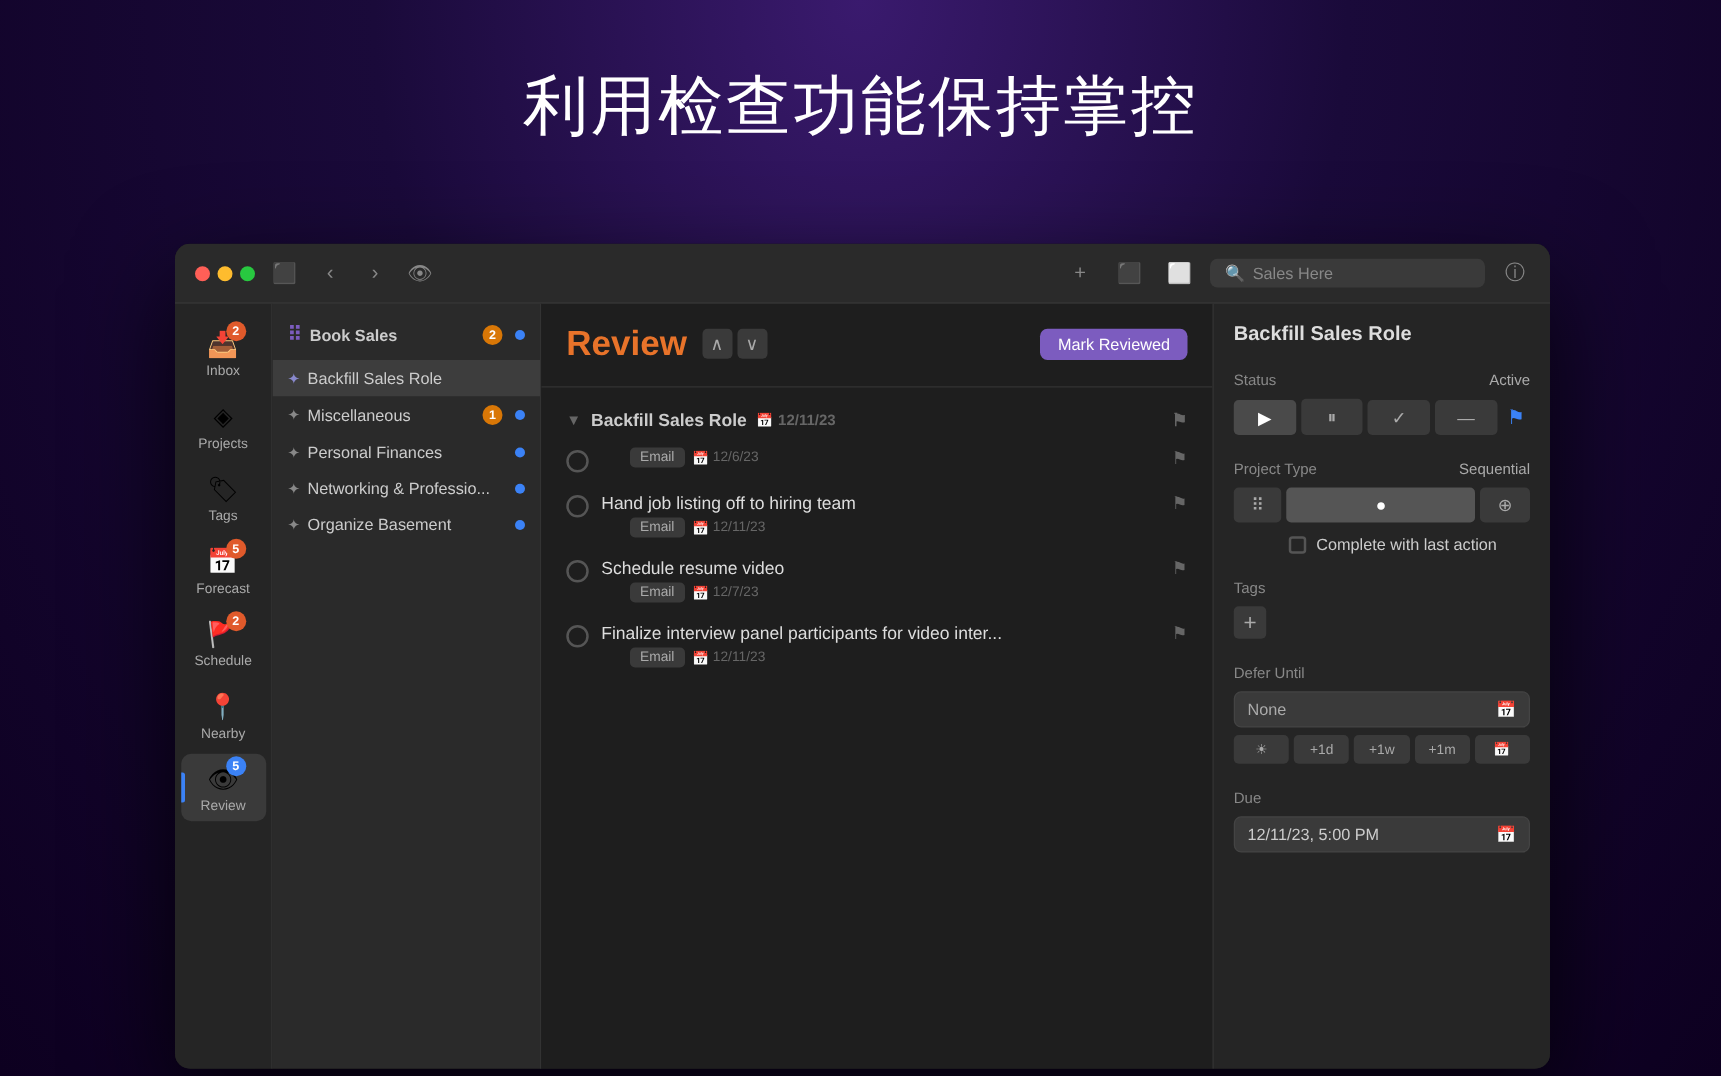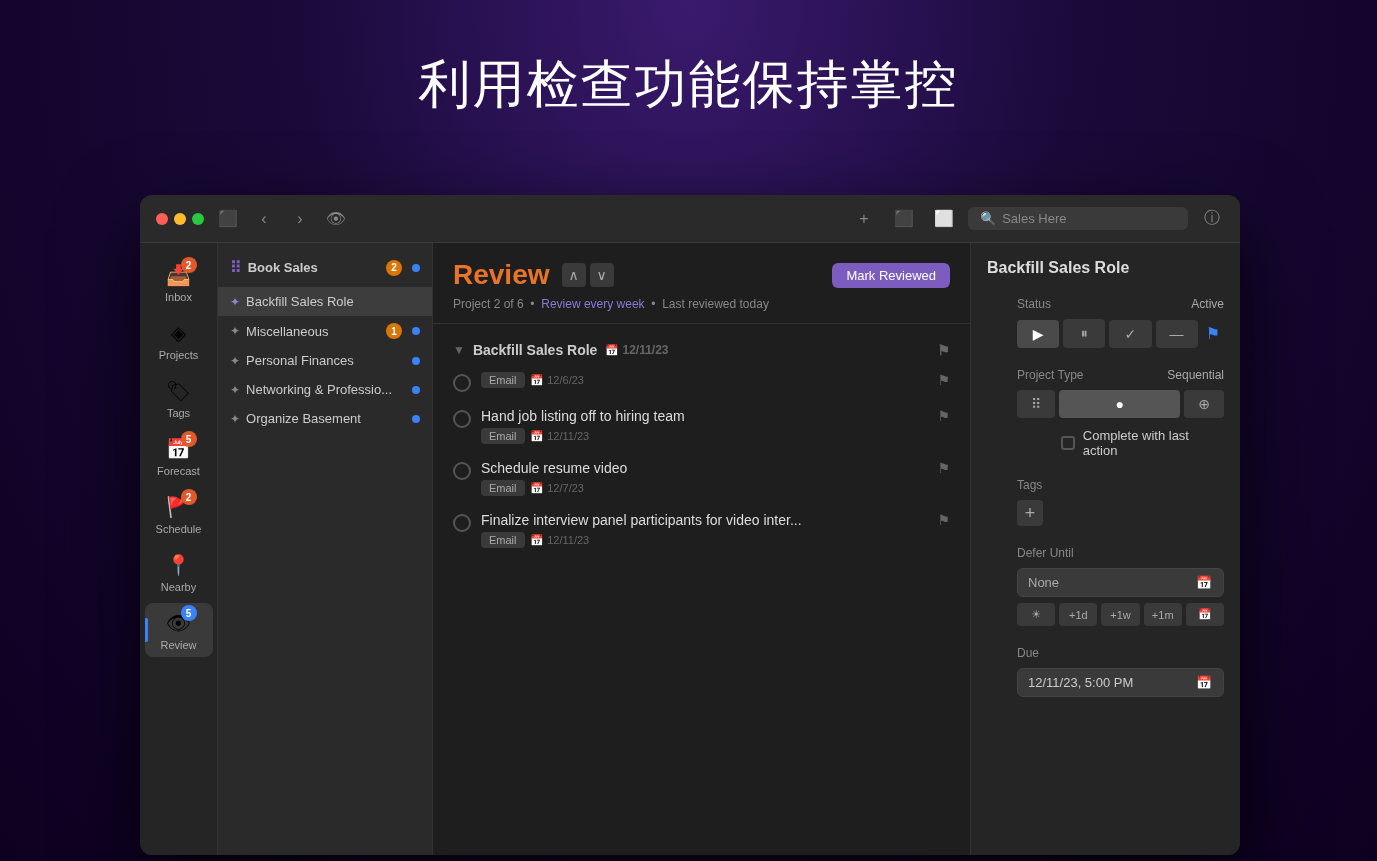--- a/index.html
+++ b/index.html
@@ -327,20 +327,21 @@
       gap: 6px;
       align-items: center;
     }
 
     .tag {
       background: #3a3a3a;
       color: #aaa;
       font-size: 11px;
       padding: 2px 8px;
       border-radius: 4px;
+      margin-left: 23px;
     }
 
     .task-date {
       font-size: 11px;
       color: #666;
       display: flex;
       align-items: center;
       gap: 3px;
     }
 
@@ -361,21 +362,20 @@
 
     .inspector-title {
       font-size: 16px;
       font-weight: 600;
       color: #ddd;
       margin-bottom: 20px;
     }
 
     .inspector-section {
       margin-bottom: 20px;
-      margin-left: 30px;
     }
 
     .inspector-label {
       font-size: 12px;
       color: #888;
       margin-bottom: 8px;
       display: flex;
       justify-content: space-between;
       align-items: center;
     }
@@ -651,23 +651,20 @@
     <div class="task-area">
       <div class="task-header">
         <div class="task-header-top">
           <span class="review-title">Review</span>
           <div class="review-nav">
             <button class="nav-btn">∧</button>
             <button class="nav-btn">∨</button>
           </div>
           <button class="mark-reviewed-btn">Mark Reviewed</button>
         </div>
-        <div class="task-meta">
-          Project 2 of 6 &nbsp;•&nbsp; <a href="#">Review every week</a> &nbsp;•&nbsp; Last reviewed today
-        </div>
       </div>
 
       <div class="task-list">
 
         <div class="task-group-header">
           <span class="collapse-icon">▼</span>
           <span>Backfill Sales Role</span>
           <span class="task-group-date">
             <span style="font-size:11px">📅</span>
             <span>12/11/23</span>

